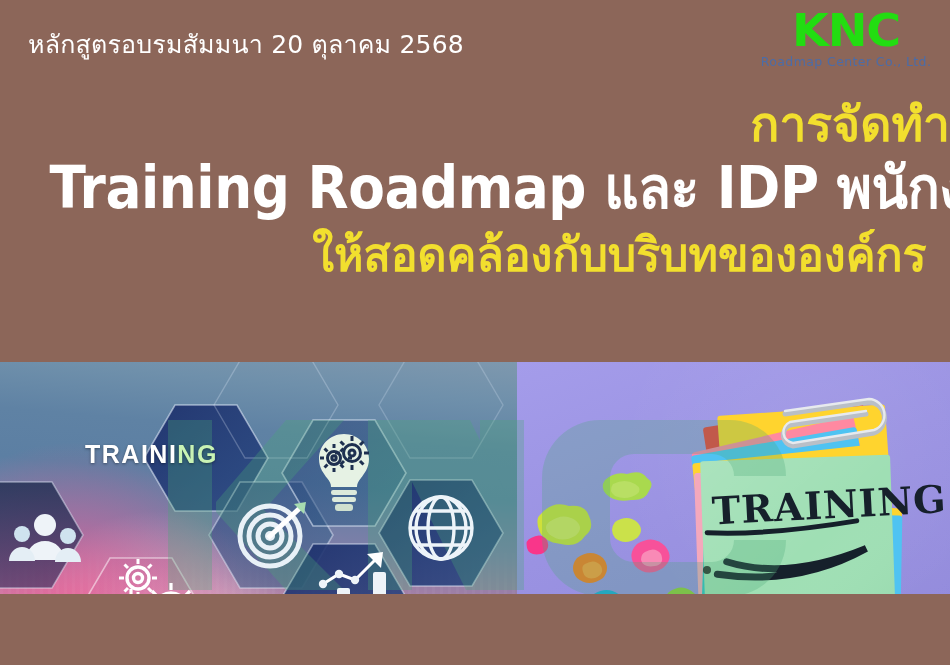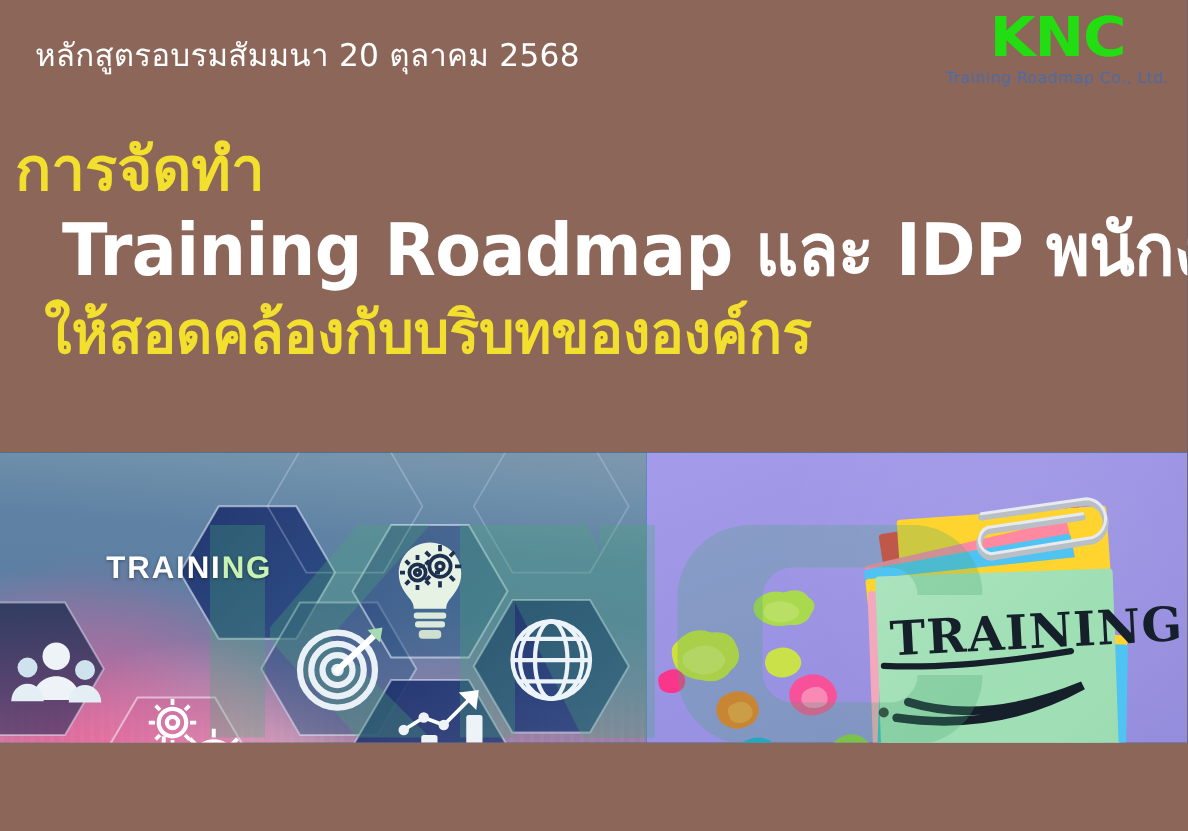--- a/index.html
+++ b/index.html
@@ -51,22 +51,22 @@
     display:block;
     font-family:"DejaVu Sans","Liberation Sans",sans-serif;
     font-size:12.5px;
     color:#4b6ca8;
     letter-spacing:.4px;
     line-height:15px;
   }
 
   
   #title-block {
-    position:absolute; left:0; top:108px;
-    width:950px; text-align:left;padding-left:12px;
+    position:absolute; left:0; top:96px;
+    width:950px; text-align:right;padding-left:12px;
   }
   .t-line { white-space:nowrap; }
   #t1 {
     color:#f2df2e;
     font-size:48px; font-weight:bold;
     line-height:56px;
     font-family:"DejaVu Sans","Liberation Sans",sans-serif;
   }
   #t2 {
     color:#ffffff;
@@ -146,21 +146,21 @@
 <body>
 
 <div id="poster">
 
   <div id="header">
 
     <div id="eyebrow">หลักสูตรอบรมสัมมนา  20 ตุลาคม 2568</div>
 
     <div id="logo">
       <span id="logo-mark">KNC</span>
-      <span id="logo-sub">Training Roadmap Co., Ltd.</span>
+      <span id="logo-sub">Roadmap Center Co., Ltd.</span>
     </div>
 
     <div id="title-block">
       <div class="t-line" id="t1">การจัดทำ</div>
       <div class="t-line" id="t2">Training Roadmap และ IDP พนักงาน</div>
       <div class="t-line" id="t3">ให้สอดคล้องกับบริบทขององค์กร</div>
     </div>
   </div>
 
   <div id="photos">

